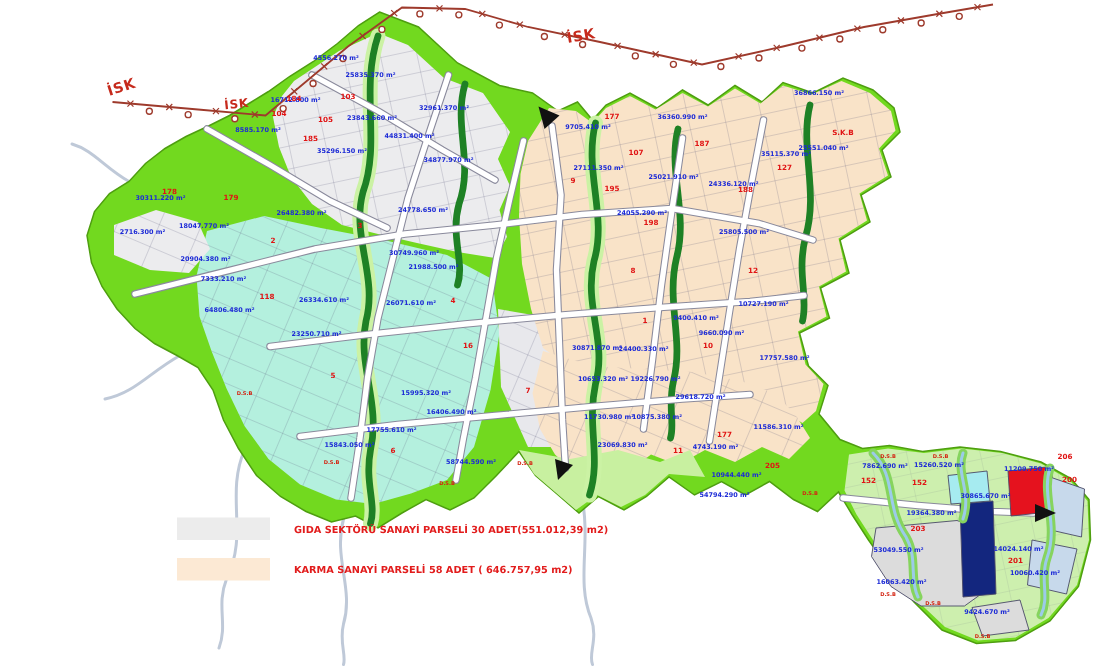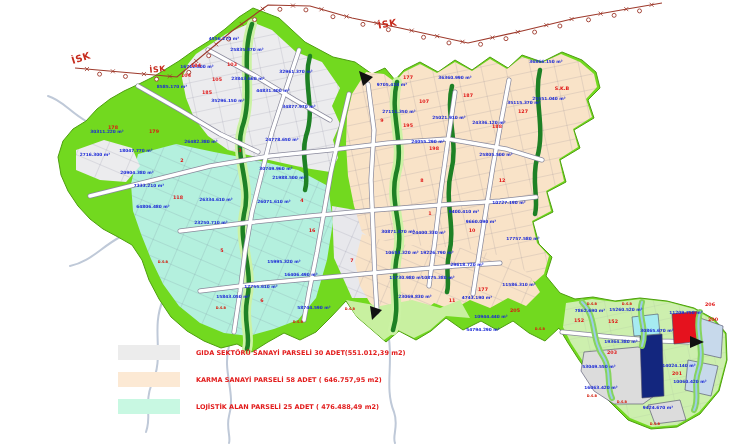--- a/index.html
+++ b/index.html
@@ -377,18 +377,14 @@
 
   <div class="legend">
     <div class="legend-row">
       <span class="swatch" style="background: rgb(236, 236, 236);"></span>
       <span class="legend-label">GIDA SEKTÖRÜ SANAYİ PARSELİ 30 ADET(551.012,39 m2)</span>
     </div>
     <div class="legend-row">
       <span class="swatch" style="background: rgb(252, 233, 212);"></span>
       <span class="legend-label">KARMA SANAYİ PARSELİ 58 ADET ( 646.757,95 m2)</span>
     </div>
-    <div class="legend-row">
-      <span class="swatch" style="background: rgb(200, 248, 226);"></span>
-      <span class="legend-label">LOJİSTİK ALAN  PARSELİ 25 ADET ( 476.488,49 m2)</span>
-    </div>
   </div>
 </div>
 
 </body></html>

